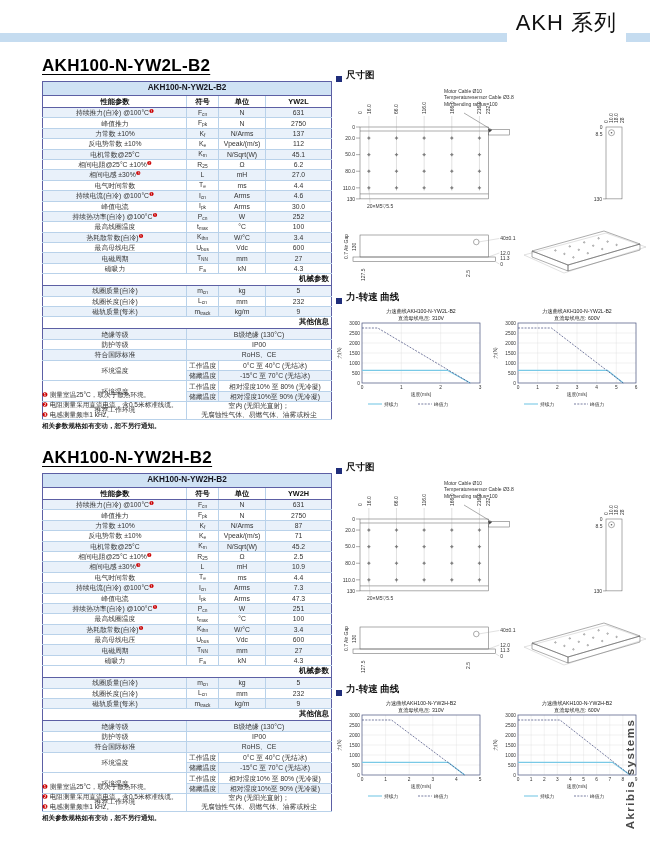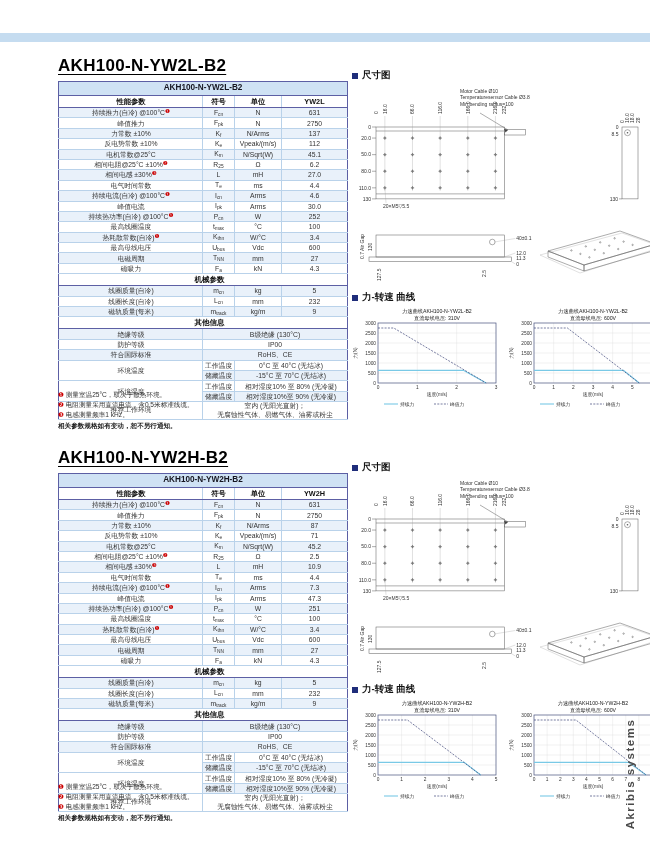--- a/index.html
+++ b/index.html
@@ -6,67 +6,68 @@
   body{font-family:"Liberation Sans","DejaVu Sans",sans-serif;}
   .page{position:relative;width:650px;height:863px;background:#fff;overflow:hidden;}
 
   .topbar{position:absolute;left:0;top:33px;width:650px;height:9px;background:#c5dcf0;}
   .header-title{position:absolute;top:4px;right:24px;height:40px;line-height:38px;background:#fff;
     padding:0 9px;font-size:22px;color:#111;letter-spacing:1px;}
 
   .side-text{position:absolute;left:560px;top:768px;width:140px;text-align:center;
     transform:rotate(-90deg);font-size:11.5px;font-weight:bold;color:#4a4a4a;letter-spacing:1.5px;}
 
-  .model-section{position:absolute;left:16px;width:594px;height:392px;}
+  .model-section{position:absolute;left:0;width:594px;height:392px;}
   #section-0{top:56px;} #section-1{top:448px;}
 
   .model-title{position:absolute;left:42px;top:0;margin:0;font-size:17px;font-weight:bold;color:#000;
     text-decoration:underline;text-underline-offset:3px;letter-spacing:.3px;}
 
   .spec-wrap{position:absolute;left:42px;top:25px;width:290px;}
   table.spec{border-collapse:collapse;width:289px;table-layout:fixed;border:1.4px solid #5c5fa4;background:#fff;}
   table.spec td{font-size:6.8px;color:#333;padding:0 2px;height:9.4px;line-height:1.05;
     border-right:.6px solid #b9d2ea;border-bottom:.6px solid #b9d2ea;overflow:hidden;white-space:nowrap;text-align:center;}
   table.spec td:last-child{border-right:none;}
   tr.t-model td{background:#cfe2f4;font-weight:bold;font-size:8.2px;color:#15151f;height:13px;border-bottom:1px solid #5c5fa4;}
   tr.t-cols td{font-weight:bold;font-size:7.3px;color:#111;height:11px;border-bottom:1px solid #5c5fa4;}
-  tr.t-sec td{font-weight:bold;font-size:7.5px;color:#111;height:11px;text-align:center;padding-left:15px;
-    border-top:1px solid #5c5fa4;border-bottom:1px solid #5c5fa4;background:#fff !important;}
+  tr.t-sec td{font-weight:bold;font-size:7.5px;color:#111;height:11px;text-align:right;padding-left:15px;
+    border-top:1px solid #5c5fa4;border-bottom:1px solid #5c5fa4;background:#fff !important;font-family:Liberation Mono, monospace;}
   td.c-param{text-align:center;padding-left:3px !important;}
   tr.stripe td{background:#e9f1fa;}
   sup.note{color:#c00;font-size:5.6px;vertical-align:35%;}
   sub.ss{font-size:4.8px;vertical-align:-18%;}
   tr.tall td{height:16px;white-space:normal;line-height:1.25;}
 
   .footnotes{position:absolute;left:42px;top:334px;width:290px;font-size:6.6px;color:#333;line-height:1.55;}
   .footnotes .mark{color:#c00;}
   .footnotes .notice{font-weight:bold;color:#1b1b1b;}
 
   .right-col{position:absolute;left:336px;top:13px;width:314px;}
-  .sec-label{font-size:9.5px;font-weight:bold;color:#111;display:flex;align-items:center;gap:4px;}
+  .sec-label{font-size:9.5px;font-weight:bold;color:#111;display:flex;align-items:flex-end;gap:4px;}
   .bullet{width:6px;height:6px;background:#1f2d7a;display:inline-block;}
   .dim-fig{width:314px;height:208px;margin-top:1px;}
   .charts{display:flex;gap:4px;margin-top:2px;}
 
   
   .ct{font-size:5.2px;text-anchor:middle;fill:#222;}
   .tick{font-size:4.8px;fill:#333;}
   .grid{stroke:#d8d8d8;stroke-width:.35;}
   .pbox{fill:none;stroke:#47507d;stroke-width:.7;}
   .cont{fill:none;stroke:#79c9e6;stroke-width:1.1;}
   .peak{fill:none;stroke:#3d4578;stroke-width:.7;stroke-dasharray:2 1.3;}
   .dtx{font-size:5px;fill:#333;}
   .dln{stroke:#5a5a5a;stroke-width:.5;fill:none;}
   .dlt{stroke:#9a9a9a;stroke-width:.3;fill:none;}
 </style>
 </head>
 <body>
 
 <div class="page">
   <div class="topbar"></div>
+  <div class="header-title">AKH 系列</div>
 
   <section class="model-section" id="section-0">
     <h2 class="model-title">AKH100-N-YW2L-B2</h2>
     <div class="spec-wrap">
       <table class="spec">
         <colgroup>
             <col style="width:144px">
             <col style="width:32px">
             <col style="width:47px">
             <col style="width:66px">

